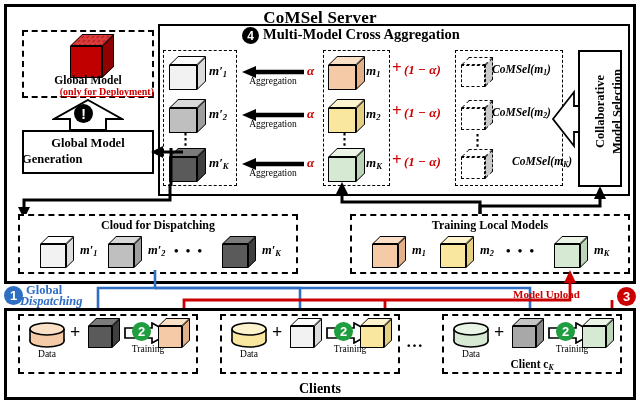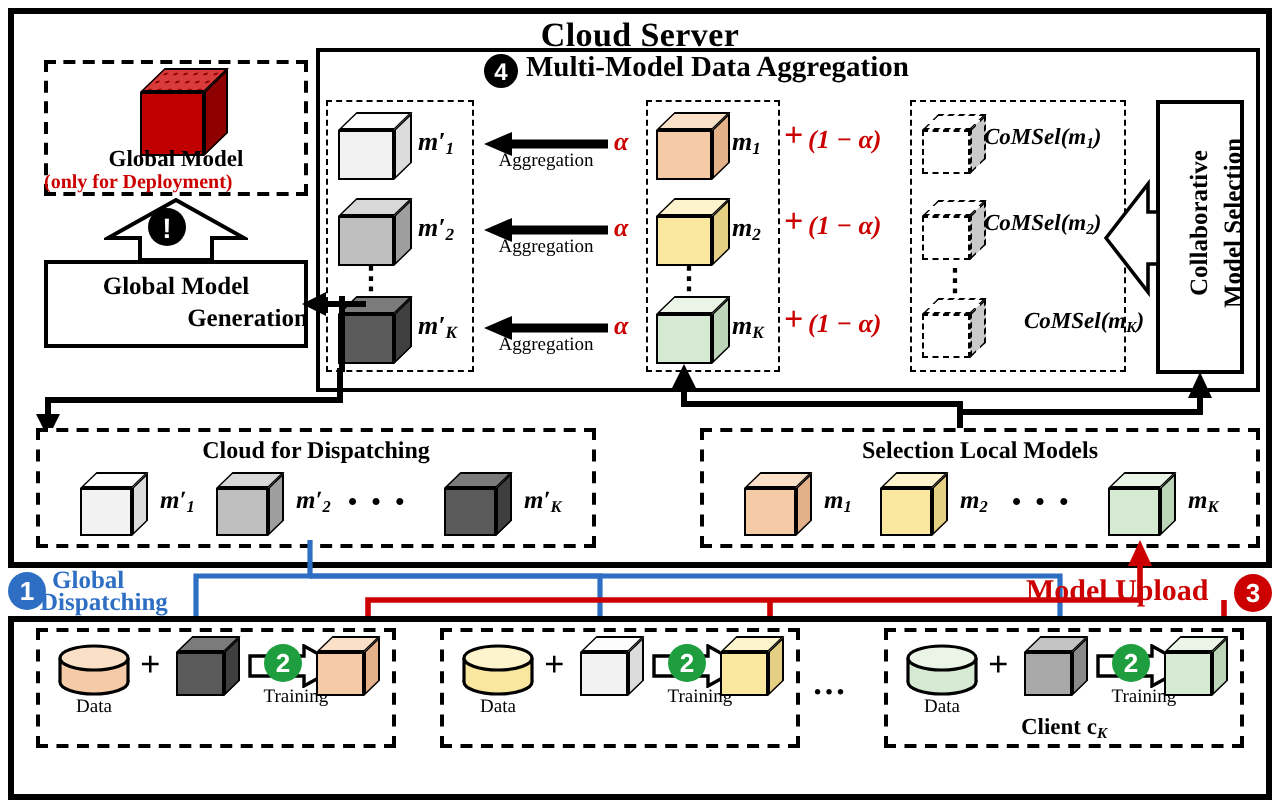--- a/index.html
+++ b/index.html
@@ -43,50 +43,50 @@
   .vtext{transform:rotate(-90deg);transform-origin:center center;white-space:nowrap;
          font-weight:bold;font-size:12.5px;text-align:center;}
 </style>
 </head>
 <body>
 
 <div id="stage">
 
   <div class="abs outer-frame" style="left:4px;top:4px;width:632px;height:280px;"></div>
 
-  <div class="abs title-cloud" style="left:0;top:8px;width:640px;text-align:center;">Cloud Server</div>
+  <div class="abs title-cloud" style="left:0;top:8px;width:640px;text-align:center;">CoMSel Server</div>
 
   <div class="abs dashed" style="left:22px;top:30px;width:132px;height:68px;"></div>
 
   <div class="cube" style="left:70px;top:34px;width:46px;height:44px;">
     <div class="face front" style="left:0;top:12px;width:32px;height:32px;background:#c00000;"></div>
     <div class="face top" style="left:0;top:0;width:32px;height:12px;background:#d93a3a;
                 transform:skewX(-46deg);transform-origin:bottom left;
                 background-image:radial-gradient(#8b0000 .8px, transparent .9px);
                 background-size:5px 4px;"></div>
     <div class="face side" style="left:32px;top:12px;width:12px;height:32px;background:#8f0000;
                 transform:skewY(-44deg);transform-origin:top left;"></div>
   </div>
 
   <div class="abs lbl" style="left:22px;top:74px;width:132px;text-align:center;font-size:11.5px;">Global Model</div>
-  <div class="abs lbl red" style="left:22px;top:86px;width:132px;text-align:left;font-size:10px;">(only for Deployment)</div>
+  <div class="abs lbl red" style="left:22px;top:86px;width:132px;text-align:right;font-size:10px;text-decoration:underline;">(only for Deployment)</div>
 
   <svg class="abs" style="left:52px;top:99px;" width="72" height="32" viewBox="0 0 72 32">
     <polygon points="36,1 70,20 54,20 54,31 18,31 18,20 2,20" fill="#fff" stroke="#000" stroke-width="2"></polygon>
   </svg>
   <div class="abs circnum" style="left:74px;top:104px;width:19px;height:19px;background:#000;font-size:14px;">!</div>
 
   <div class="abs inner-frame" style="left:22px;top:130px;width:132px;height:44px;"></div>
   <div class="abs lbl" style="left:22px;top:136px;width:132px;text-align:center;font-size:12.5px;">Global Model</div>
-  <div class="abs lbl" style="left:22px;top:152px;width:132px;text-align:right;font-size:12.5px;">Generation</div>
+  <div class="abs lbl" style="left:22px;top:152px;width:132px;text-align:left;font-size:12.5px;">Generation</div>
 
   <div class="abs inner-frame" style="left:158px;top:24px;width:472px;height:172px;"></div>
 
   <div class="abs circnum" style="left:242px;top:27px;width:17px;height:17px;background:#000;font-size:12px;">4</div>
-  <div class="abs title-sec" style="left:263px;top:26px;">Multi-Model Data Aggregation</div>
+  <div class="abs title-sec" style="left:263px;top:26px;">Multi-Model Cross Aggregation</div>
 
   <div class="abs dashed-thin" style="left:163px;top:50px;width:74px;height:136px;"></div>
 
   <div class="abs dashed-thin" style="left:323px;top:50px;width:67px;height:136px;"></div>
 
   <div class="abs dashed-thin" style="left:455px;top:50px;width:108px;height:136px;"></div>
 
   <div class="cube" style="left:169px;top:56px;width:40px;height:34px;">
     <div class="face front" style="left:0;top:9px;width:28px;height:25px;background:#f2f2f2;"></div>
     <div class="face top" style="left:0;top:0;width:28px;height:9px;background:#fdfdfd;
@@ -278,21 +278,21 @@
     <div class="face top" style="left:0;top:0;width:26px;height:8px;background:#7b7b7b;
                 transform:skewX(-46deg);transform-origin:bottom left;"></div>
     <div class="face side" style="left:26px;top:8px;width:8px;height:24px;background:#3f3f3f;
                 transform:skewY(-44deg);transform-origin:top left;"></div>
   </div>
   <div class="abs mth" style="left:262px;top:243px;font-size:12.5px;">
     <span>m</span><span class="prime">′</span><span class="sub">K</span>
   </div>
 
   <div class="abs dashed" style="left:350px;top:214px;width:280px;height:60px;"></div>
-  <div class="abs lbl" style="left:350px;top:218px;width:280px;text-align:center;font-size:12px;">Selection Local Models</div>
+  <div class="abs lbl" style="left:350px;top:218px;width:280px;text-align:center;font-size:12px;">Training Local Models</div>
 
   <div class="cube" style="left:372px;top:236px;width:38px;height:32px;">
     <div class="face front" style="left:0;top:8px;width:26px;height:24px;background:#f5cba7;"></div>
     <div class="face top" style="left:0;top:0;width:26px;height:8px;background:#fbe0c8;
                 transform:skewX(-46deg);transform-origin:bottom left;"></div>
     <div class="face side" style="left:26px;top:8px;width:8px;height:24px;background:#e3b189;
                 transform:skewY(-44deg);transform-origin:top left;"></div>
   </div>
   <div class="abs mth" style="left:412px;top:243px;font-size:12.5px;">
     <span>m</span><span class="sub">1</span>
@@ -335,26 +335,27 @@
   <svg class="abs" style="left:0;top:270px;" width="640" height="50" viewBox="0 0 640 50">
 
     <path d="M184,50 L184,30 L570,30 L570,8" fill="none" stroke="#cc0000" stroke-width="2.8"></path>
     <path d="M385,50 L385,30" fill="none" stroke="#cc0000" stroke-width="2.8"></path>
     <path d="M612,50 L612,30" fill="none" stroke="#cc0000" stroke-width="2.8"></path>
     <polygon points="570,0 564,13 576,13" fill="#cc0000"></polygon>
   </svg>
 
   <div class="abs circnum" style="left:4px;top:286px;width:19px;height:19px;background:#2e6fc4;font-size:13px;">1</div>
   <div class="abs bold blue" style="left:26px;top:283px;font-size:12.5px;">Global</div>
-  <div class="abs bold blue" style="left:20px;top:294px;font-size:12.5px;">Dispatching</div>
-
-  <div class="abs bold red" style="left:513px;top:288px;font-size:15px;">Model Upload</div>
+  <div class="abs bold blue" style="left:20px;top:294px;font-size:12.5px;font-style:italic;">Dispatching</div>
+
+  <div class="abs bold red" style="left:513px;top:288px;font-size:11px;">Model Upload</div>
   <div class="abs circnum" style="left:617px;top:287px;width:19px;height:19px;background:#cc0000;font-size:13px;">3</div>
 
   <div class="abs outer-frame" style="left:4px;top:308px;width:632px;height:92px;"></div>
+  <div class="abs lbl" style="left:0;top:381px;width:640px;text-align:center;font-size:14px;">Clients</div>
 
   <div class="abs dashed" style="left:18px;top:314px;width:180px;height:60px;"></div>
 
   <svg class="abs" style="left:28px;top:322px;" width="38" height="26" viewBox="0 0 38 26">
     <ellipse cx="19" cy="19" rx="17" ry="6" fill="#f5cba7" stroke="#000" stroke-width="1.6"></ellipse>
     <rect x="2" y="7" width="34" height="12" fill="#f5cba7" stroke="none"></rect>
     <line x1="2" y1="7" x2="2" y2="19" stroke="#000" stroke-width="1.6"></line>
     <line x1="36" y1="7" x2="36" y2="19" stroke="#000" stroke-width="1.6"></line>
     <ellipse cx="19" cy="7" rx="17" ry="6" fill="#fbe0c8" stroke="#000" stroke-width="1.6"></ellipse>
   </svg>

